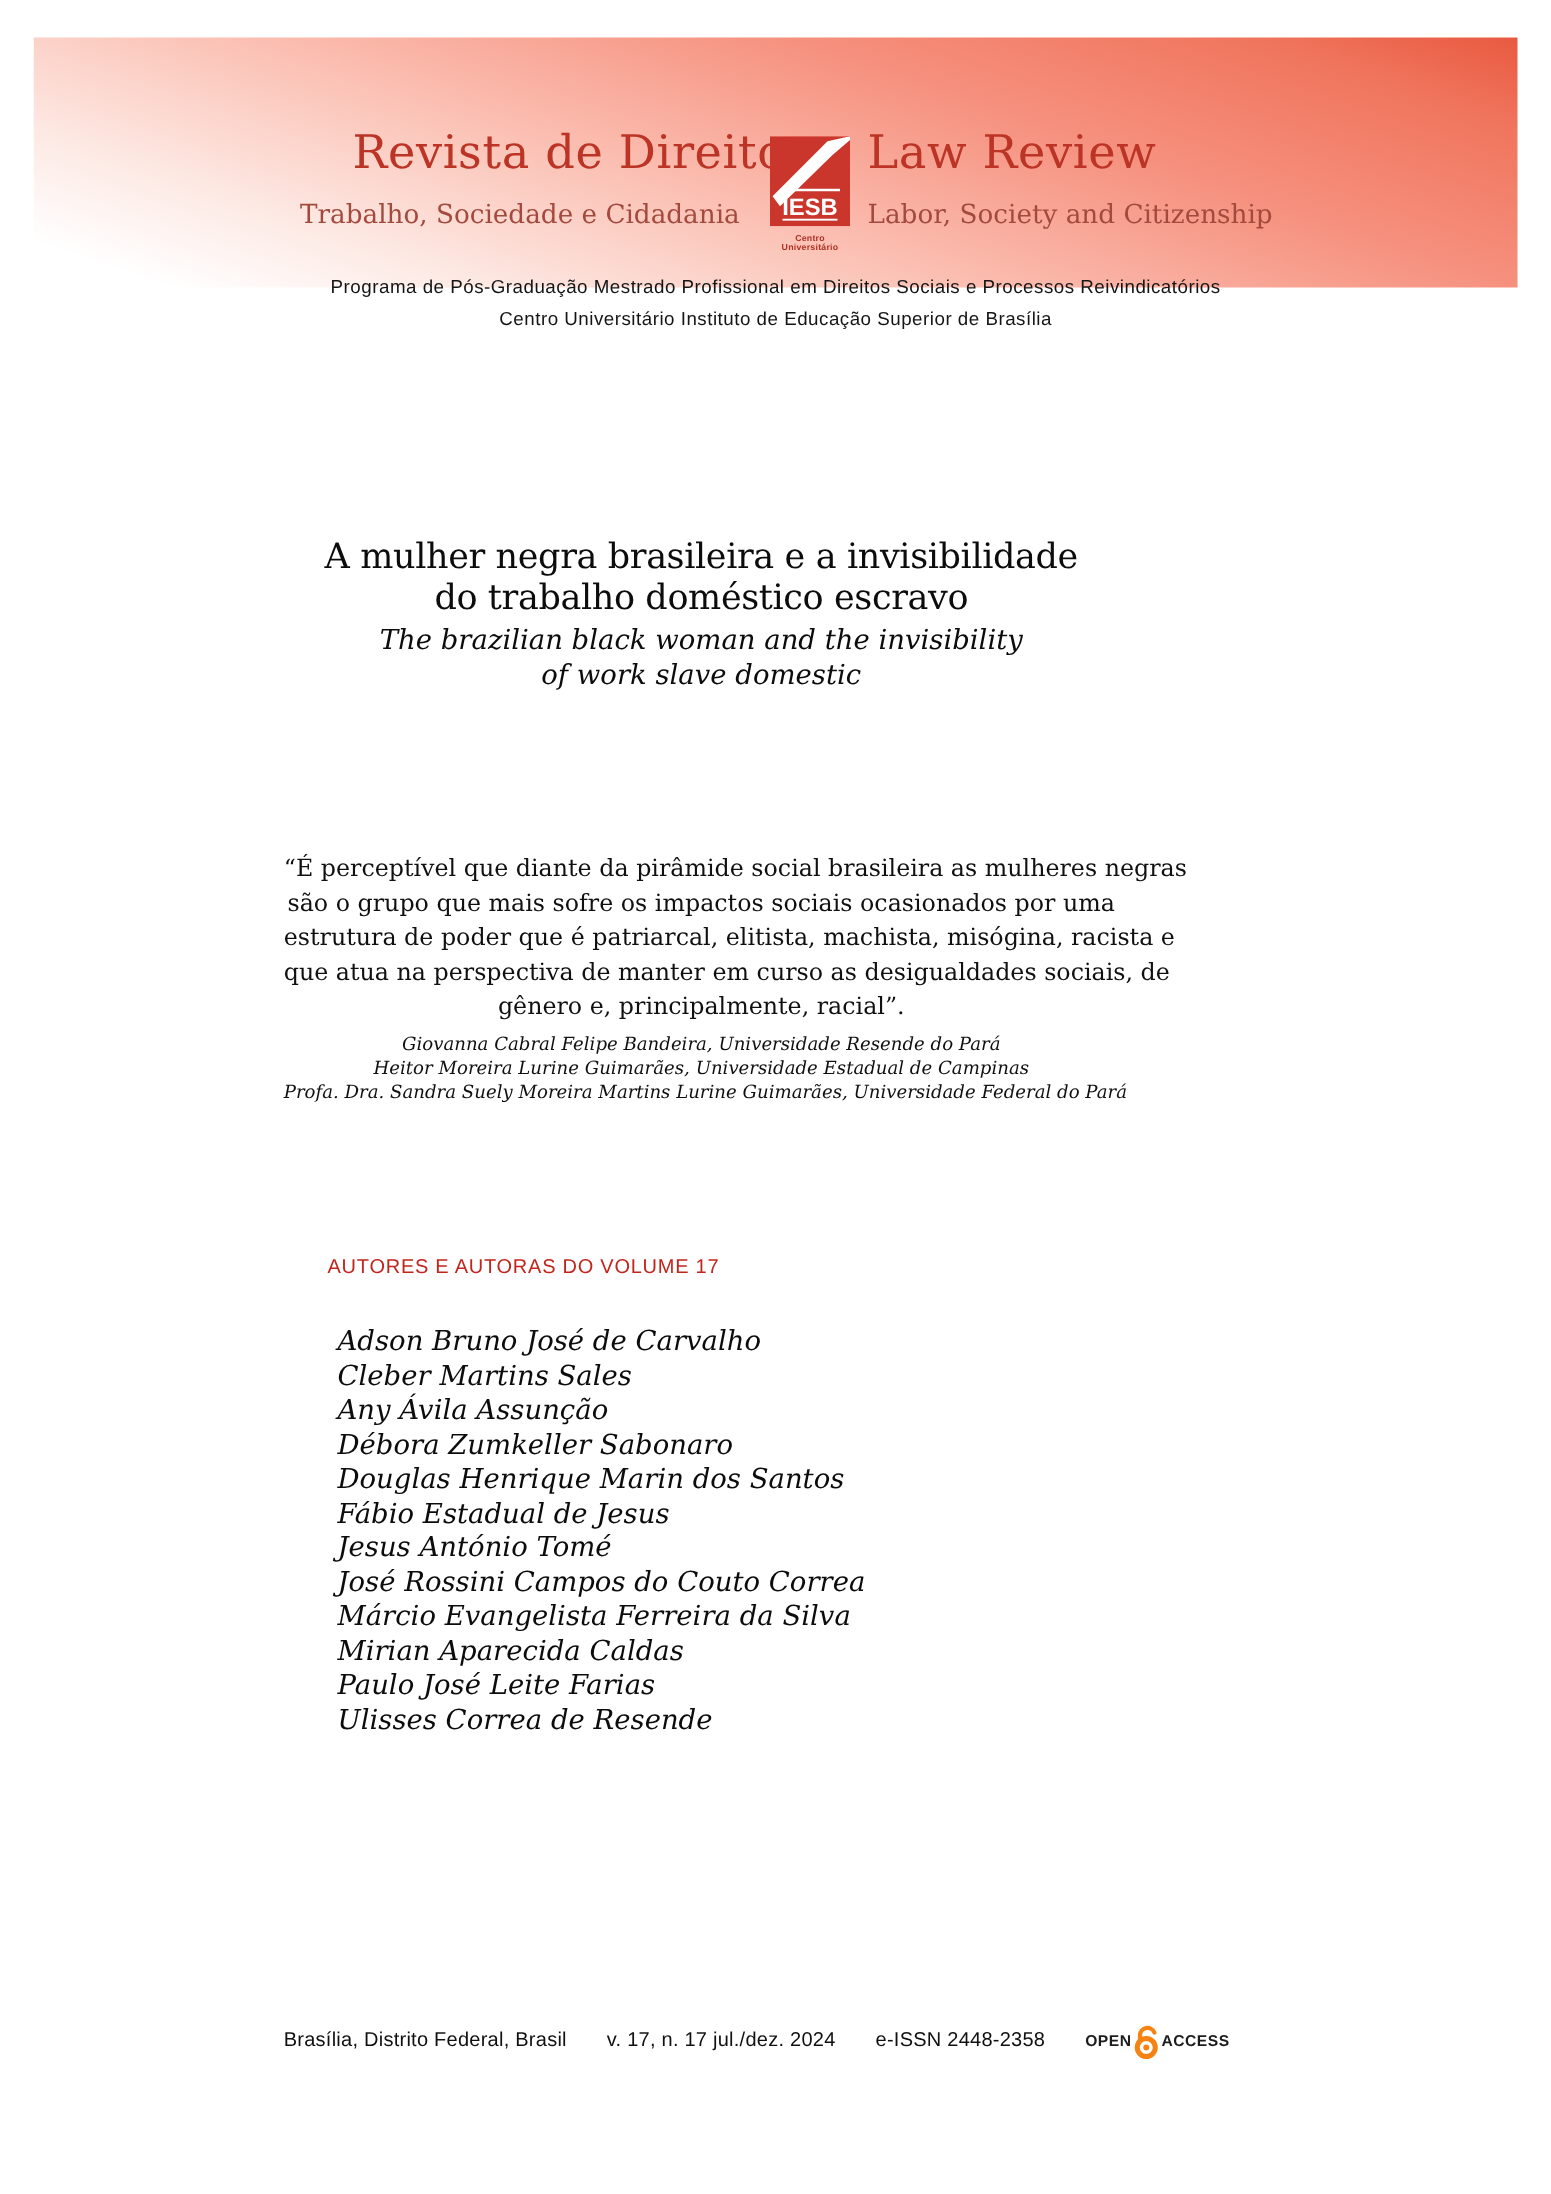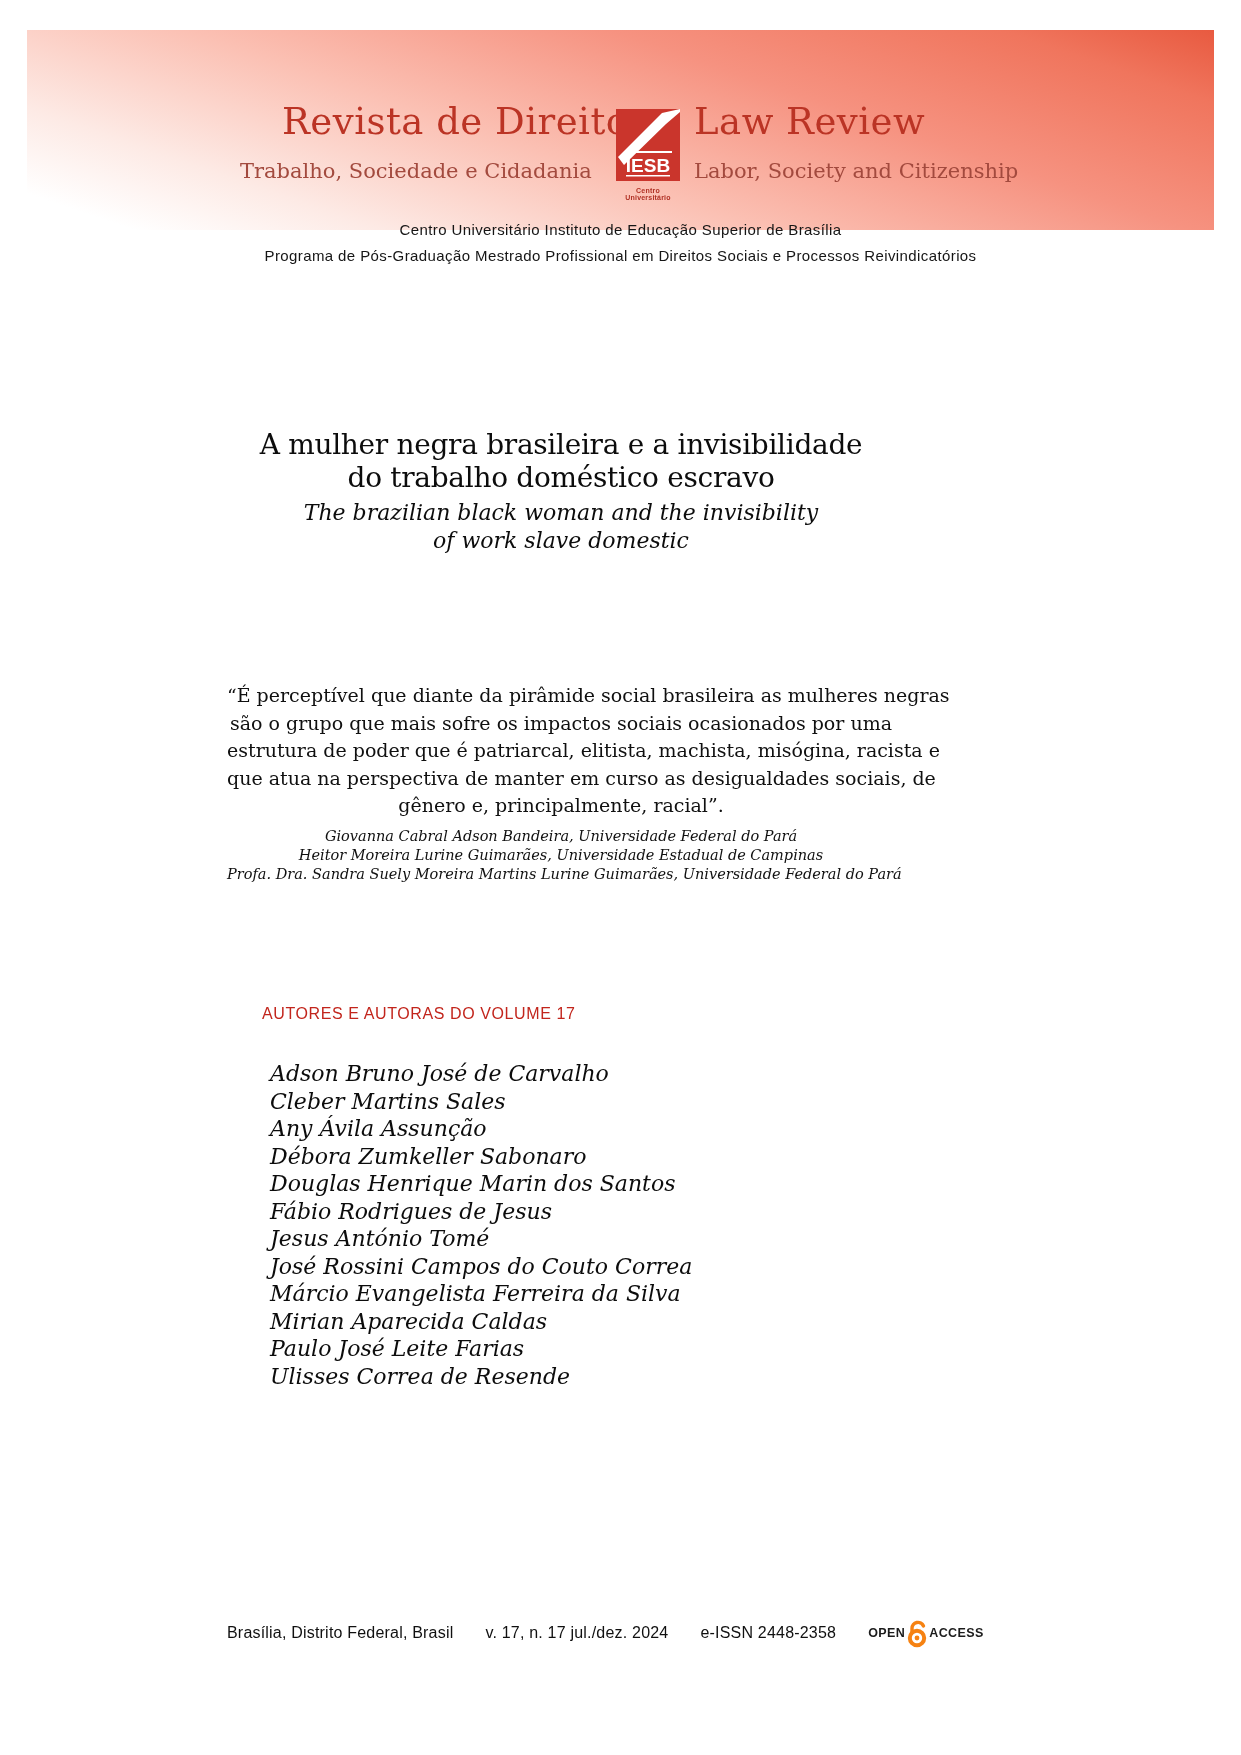--- a/index.html
+++ b/index.html
@@ -80,54 +80,54 @@
       <rect x="0" y="0" width="64" height="72" fill="#ca352c"></rect>
       <polygon points="2,48 46,4 64,0 64,3 50,15 8,56" fill="#ffffff"></polygon>
       <rect x="8" y="42" width="48" height="2" fill="#ffffff"></rect>
       <text x="32" y="63" text-anchor="middle" font-family="Liberation Sans, sans-serif" font-size="19" font-weight="bold" fill="#ffffff">IESB</text>
       <rect x="10" y="66" width="44" height="1.5" fill="#ffffff"></rect>
     </svg>
     <div class="caption">Centro Universitário</div>
   </div>
 
   <div class="inst">
+    <div>Programa de Pós-Graduação Mestrado Profissional em Direitos Sociais e Processos Reivindicatórios</div>
     <div>Centro Universitário Instituto de Educação Superior de Brasília</div>
-    <div>Programa de Pós-Graduação Mestrado Profissional em Direitos Sociais e Processos Reivindicatórios</div>
   </div>
 
   <div class="col title-block">
     <div class="t-pt">A mulher negra brasileira e a invisibilidade</div>
     <div class="t-pt">do trabalho doméstico escravo</div>
     <div class="t-en first">The brazilian black woman and the invisibility</div>
     <div class="t-en">of work slave domestic</div>
   </div>
 
   <div class="col quote-block">
     <div>“É perceptível que diante da pirâmide social brasileira as mulheres negras</div>
     <div>são o grupo que mais sofre os impactos sociais ocasionados por uma</div>
     <div>estrutura de poder que é patriarcal, elitista, machista, misógina, racista e</div>
     <div>que atua na perspectiva de manter em curso as desigualdades sociais, de</div>
     <div>gênero e, principalmente, racial”.</div>
   </div>
 
   <div class="col attr-block">
-    <div>Giovanna Cabral Adson Bandeira, Universidade Federal do Pará</div>
+    <div>Giovanna Cabral Felipe Bandeira, Universidade Resende do Pará</div>
     <div>Heitor Moreira Lurine Guimarães, Universidade Estadual de Campinas</div>
     <div>Profa. Dra. Sandra Suely Moreira Martins Lurine Guimarães, Universidade Federal do Pará</div>
   </div>
 
   <div class="vol-heading">AUTORES E AUTORAS DO VOLUME 17</div>
 
   <div class="names">
     <div>Adson Bruno José de Carvalho</div>
     <div>Cleber Martins Sales</div>
     <div>Any Ávila Assunção</div>
     <div>Débora Zumkeller Sabonaro</div>
     <div>Douglas Henrique Marin dos Santos</div>
-    <div>Fábio Rodrigues de Jesus</div>
+    <div>Fábio Estadual de Jesus</div>
     <div>Jesus António Tomé</div>
     <div>José Rossini Campos do Couto Correa</div>
     <div>Márcio Evangelista Ferreira da Silva</div>
     <div>Mirian Aparecida Caldas</div>
     <div>Paulo José Leite Farias</div>
     <div>Ulisses Correa de Resende</div>
   </div>
 
   <div class="footer">
     <span>Brasília, Distrito Federal, Brasil</span>

